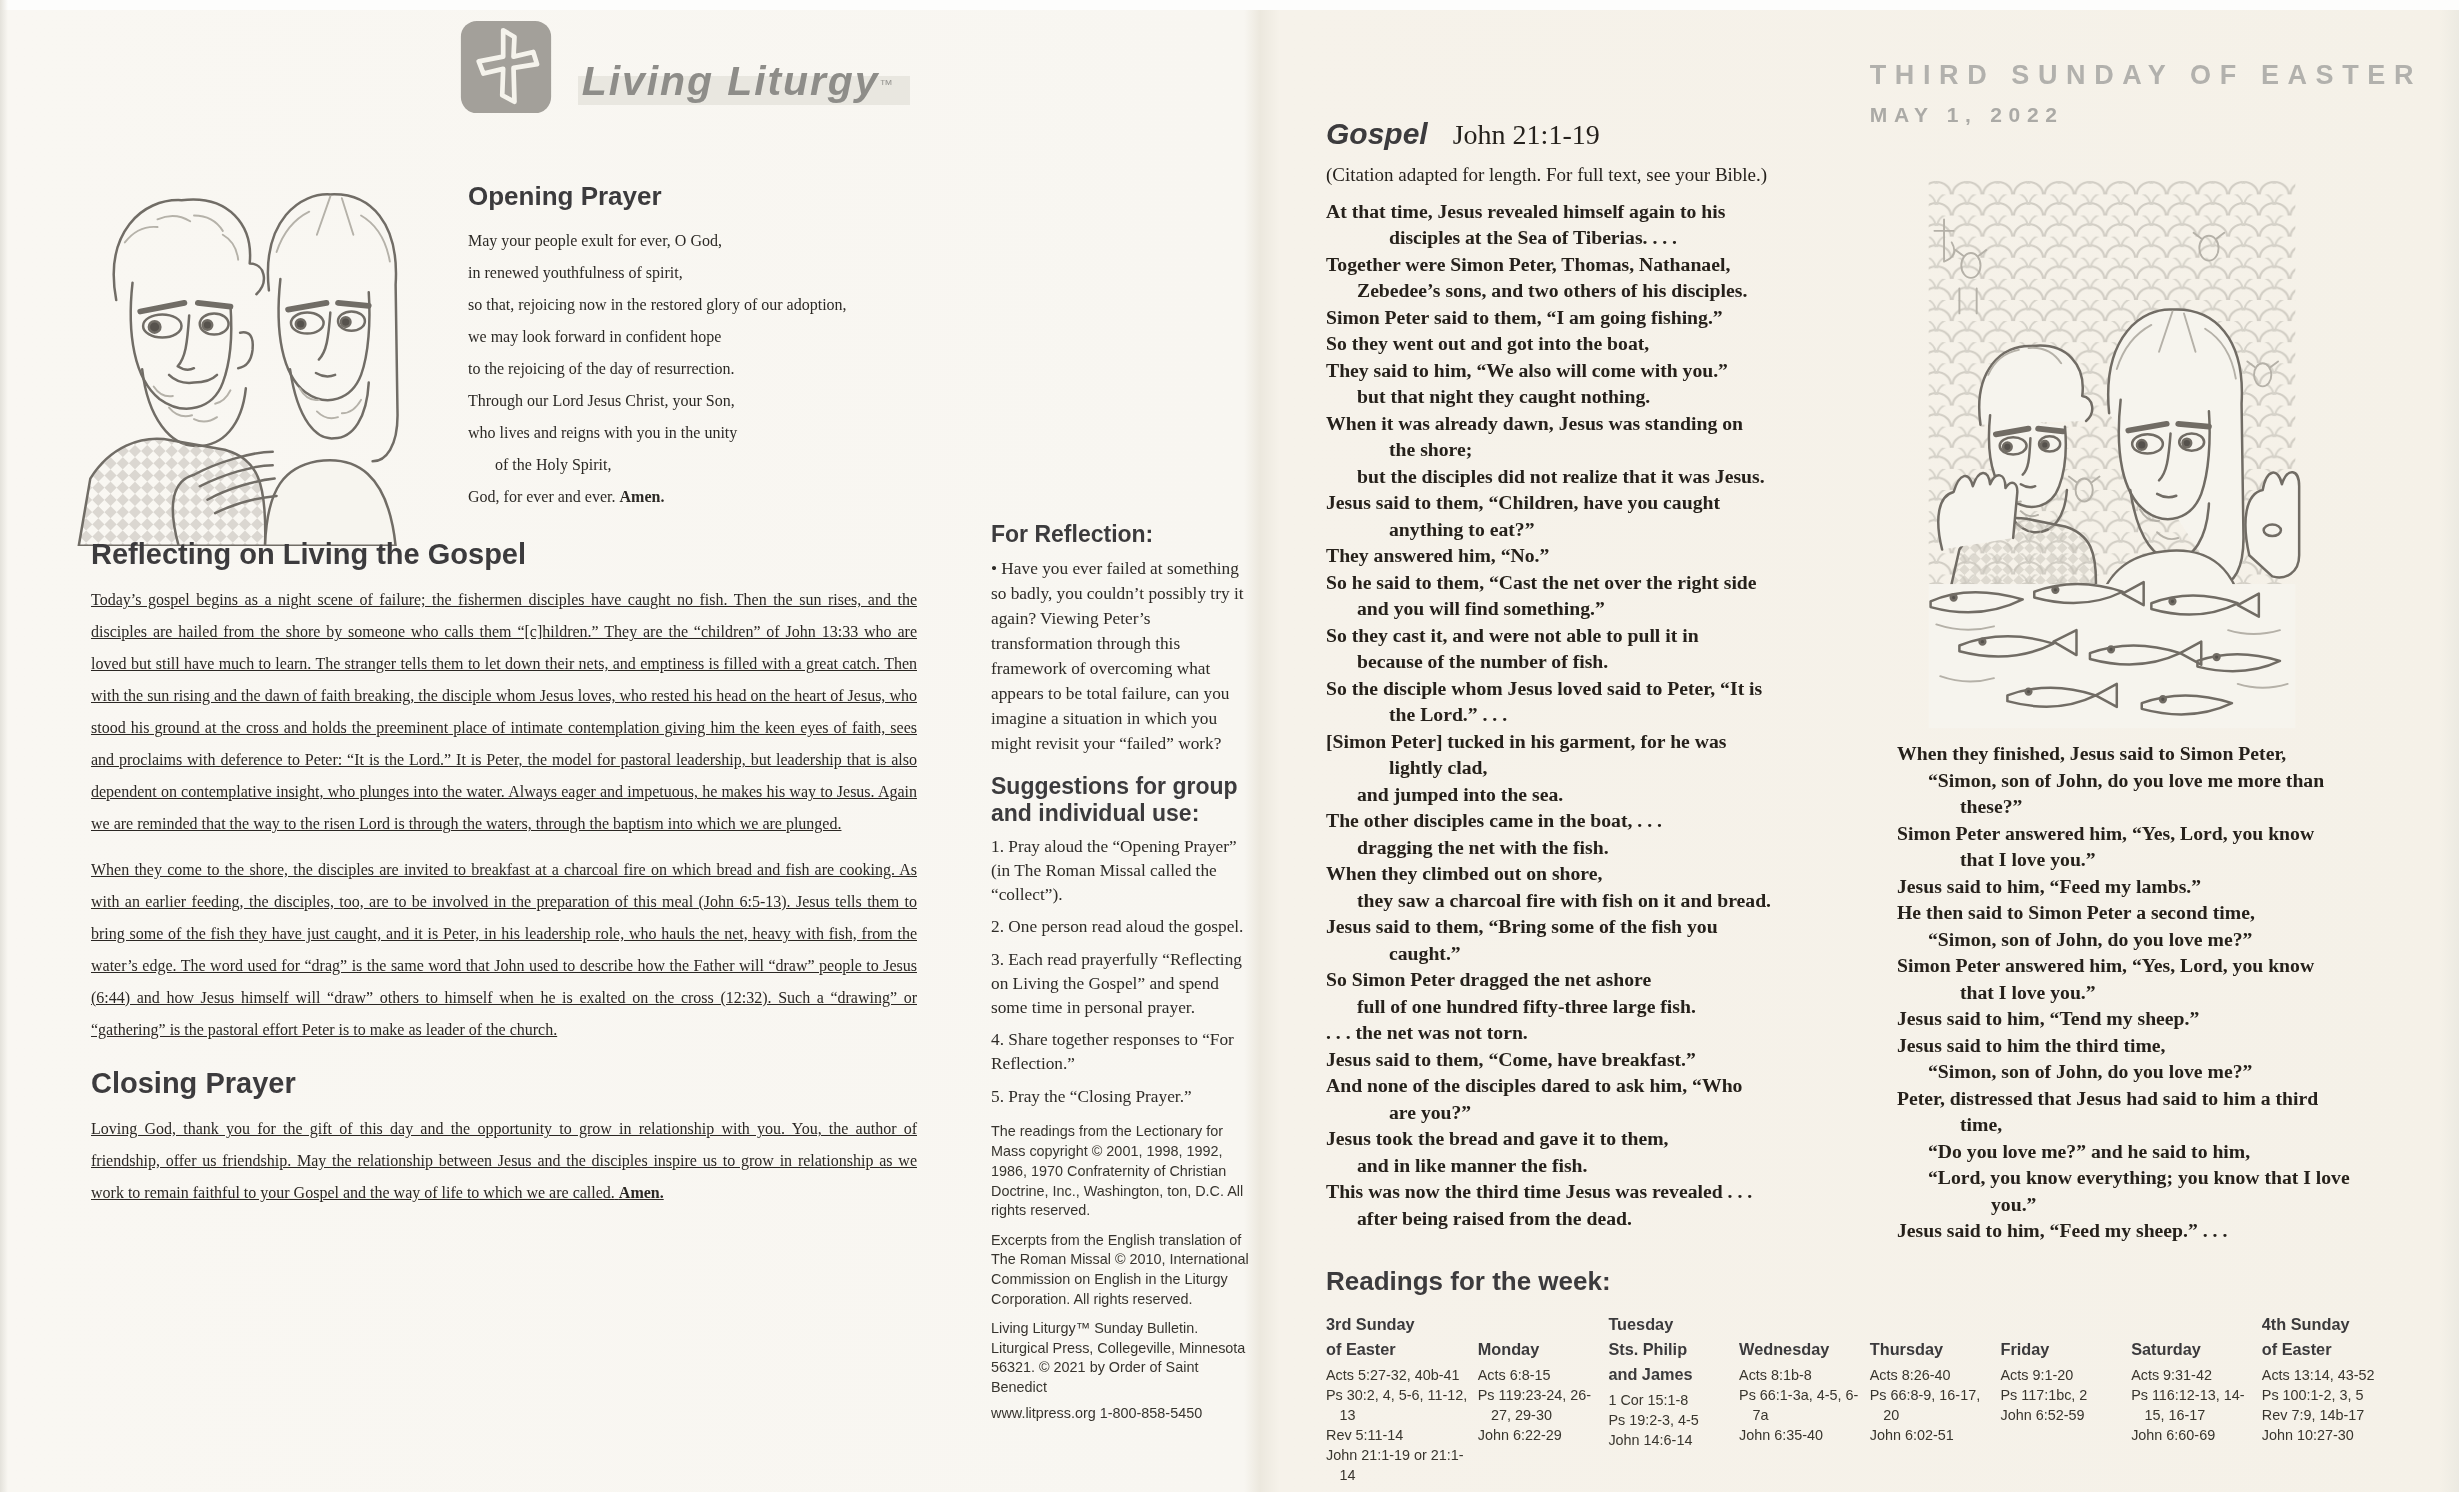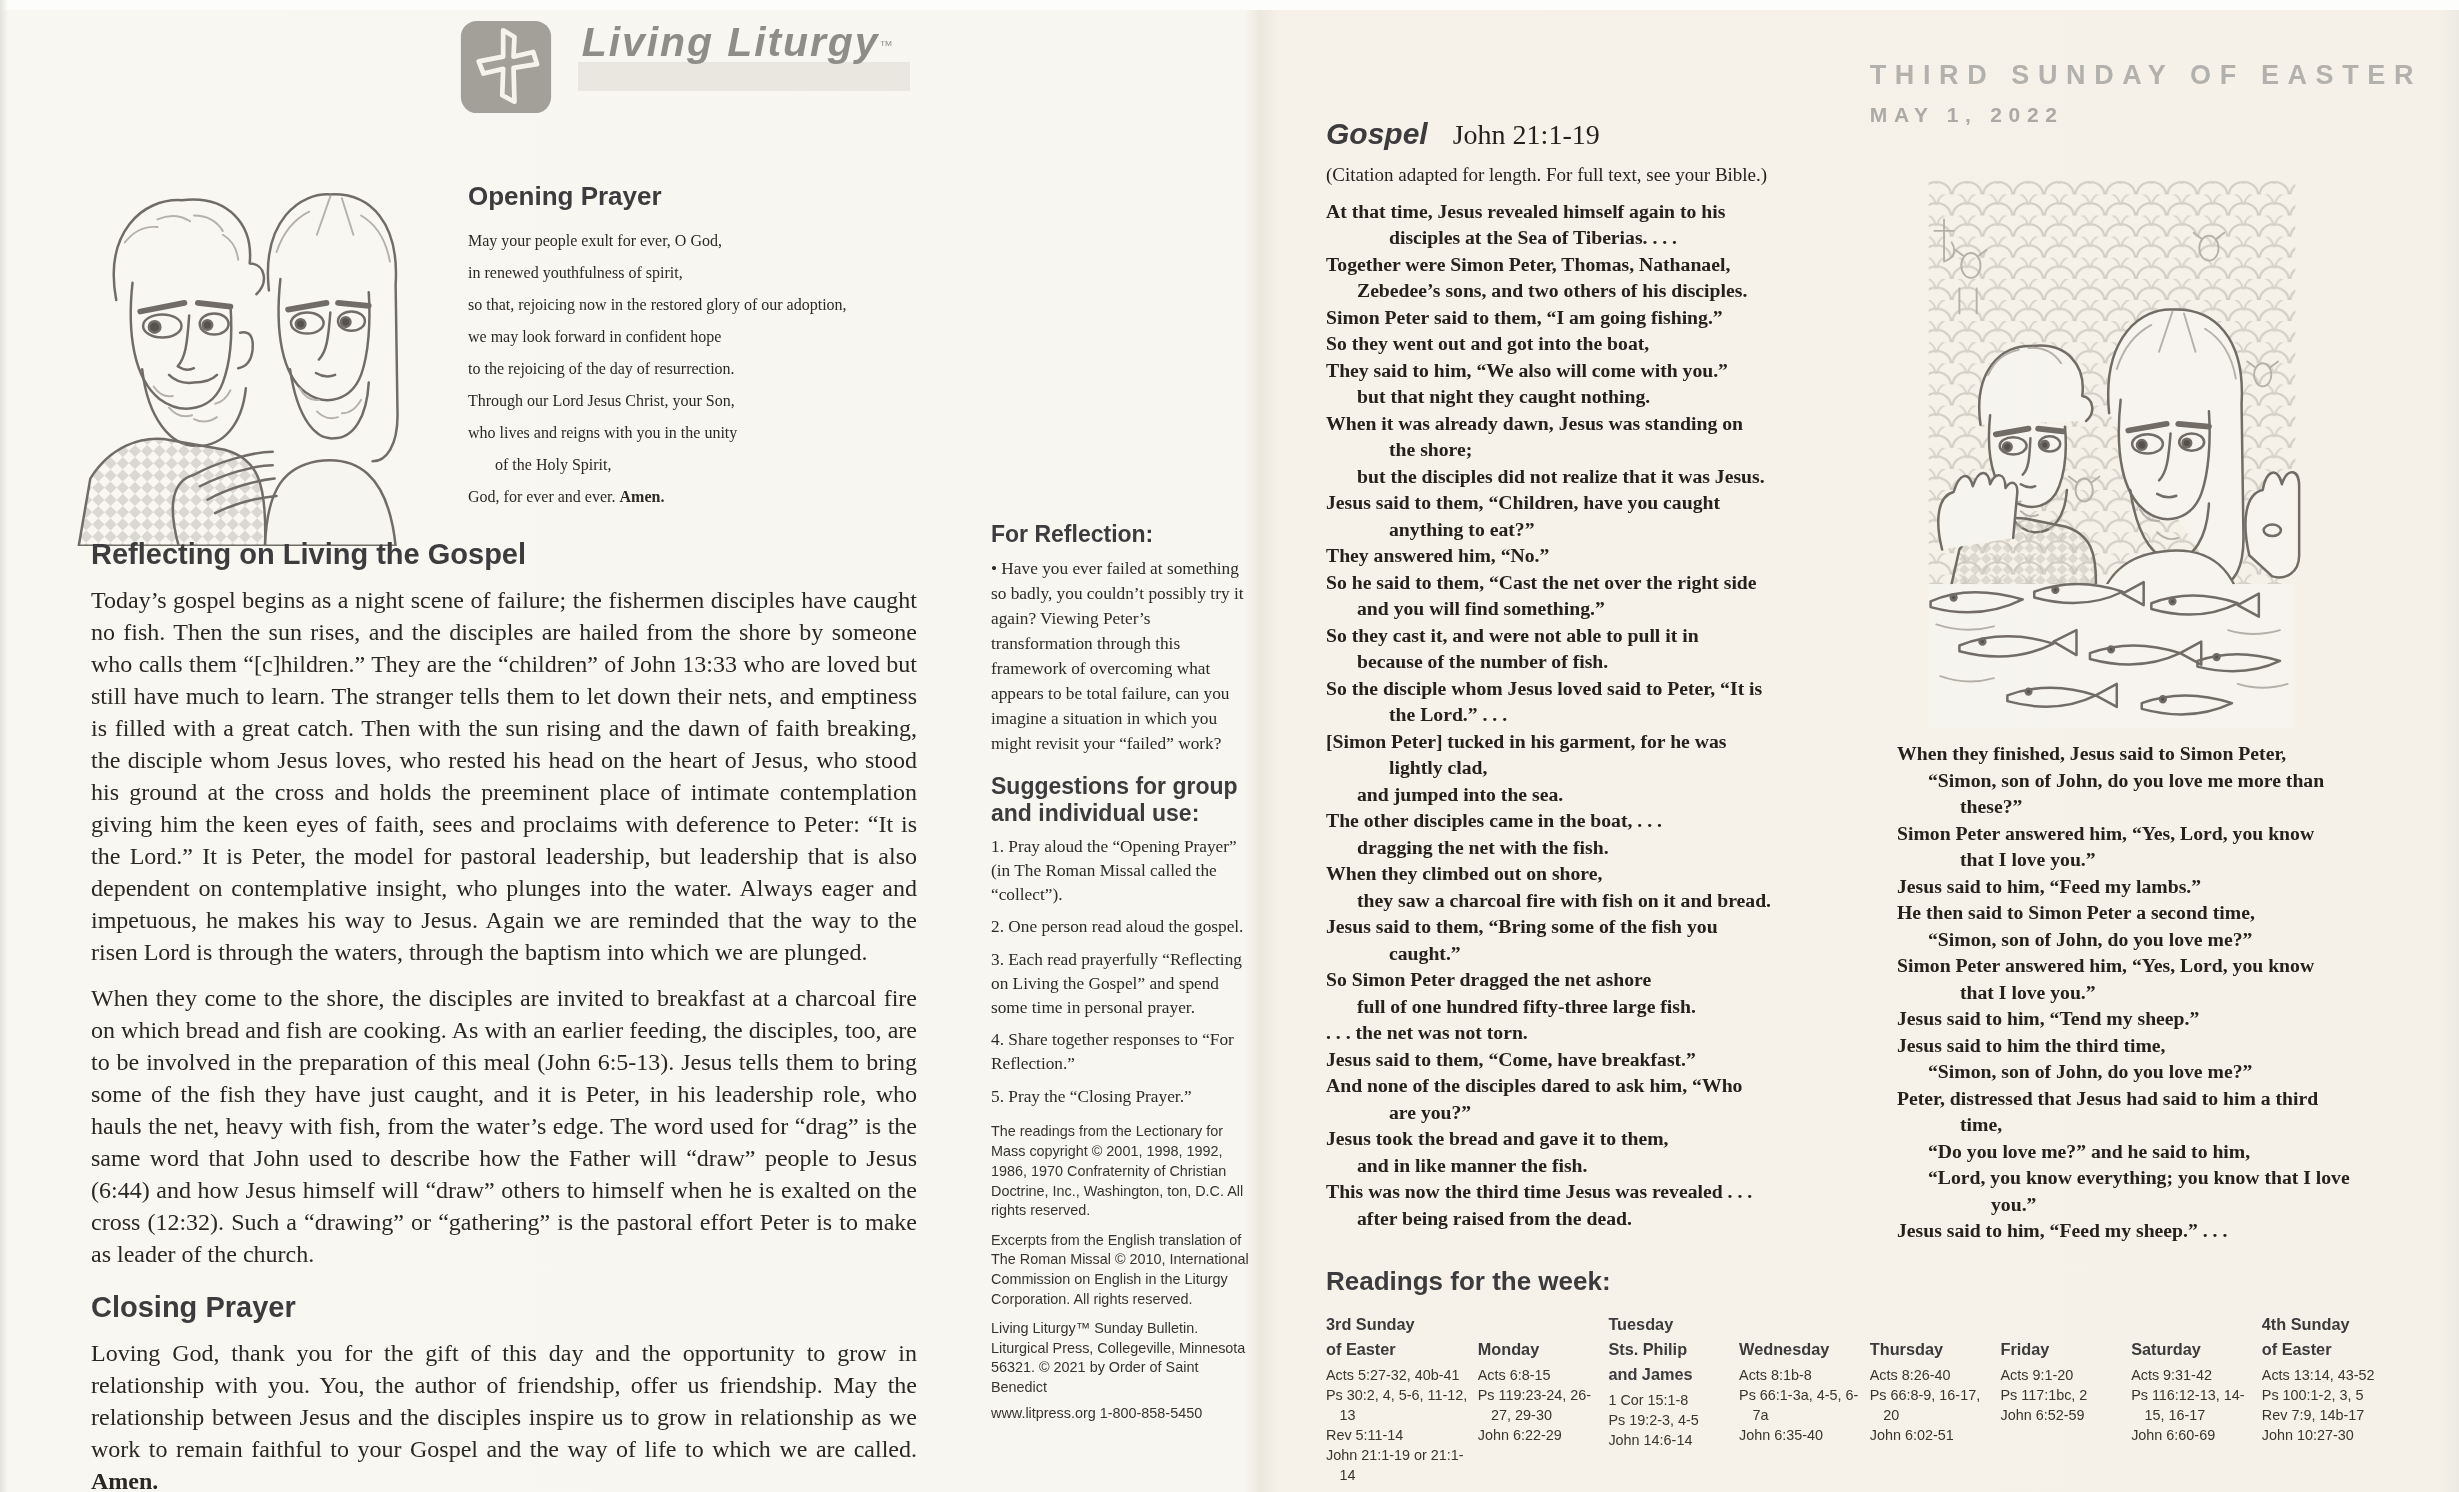--- a/index.html
+++ b/index.html
@@ -3,21 +3,21 @@
 <meta charset="utf-8">
 <style>
   html,body{margin:0;padding:0;background:#e8e6e0;}
   .page{position:relative;width:2459px;height:1493px;overflow:hidden;
         background:linear-gradient(90deg,#f9f7f2 0px,#f8f6f1 1244px,#ece8de 1260px,#f6f2ea 1280px,#f5f1e8 2440px,#eceae2 2459px);
         font-family:"Liberation Serif",serif;color:#2b2723;}
   .page:before{content:"";position:absolute;left:0;top:0;width:100%;height:9.6px;background:#fdfdfc;}
   .page:after{content:"";position:absolute;left:0;top:0;width:7.7px;height:100%;background:linear-gradient(90deg,#e4e2db,rgba(228,226,219,0));}
 
   
-  .brand{position:absolute;left:459px;top:19px;display:flex;gap:25px;}
+  .brand{position:absolute;left:459px;top:19px;display:flex;align-items:flex-end;gap:25px;}
   .brand-icon{width:94px;height:96px;display:block;}
   .brand-text-wrap{background:linear-gradient(#e9e7e0,#e9e7e0) no-repeat 0 64%/100% 29px;padding:0 17.3px 9.6px 3.8px;}
   .brand-text{font-family:"Liberation Sans",sans-serif;font-style:italic;font-weight:bold;
               font-size:41px;color:#8e8d89;letter-spacing:1.9px;}
   .brand-tm{font-family:"Liberation Sans",sans-serif;font-size:13.4px;color:#9a9995;vertical-align:super;}
 
   
   h2,h3,h4{font-family:"Liberation Sans",sans-serif;font-weight:bold;color:#3c3b3d;margin:0;}
 
   
@@ -27,21 +27,21 @@
   
   .opening{position:absolute;left:468px;top:181px;width:576px;}
   .opening h3{font-size:26px;margin-bottom:13.4px;}
   .pline{font-size:16px;line-height:32px;color:#2c2925;}
   .pline.ind1{padding-left:27px;}
   .pline b{font-weight:bold;}
 
   
   .main-left{position:absolute;left:91px;top:538px;width:826px;}
   .main-left h2{font-size:29px;margin:0 0 13.4px 0;}
-  .main-left .body{font-size:24px;line-height:32px;text-align:justify;margin:0 0 13.4px 0;color:#2b2723;}
+  .main-left .body{font-size:16px;line-height:32px;text-align:justify;margin:0 0 13.4px 0;color:#2b2723;text-decoration:underline;}
   .main-left h2.closing{margin-top:21px;}
 
   
   .midcol{position:absolute;left:991px;top:521px;width:261px;}
   .midcol h4{font-size:23px;line-height:27px;margin:0 0 7.7px 0;}
   .mid-serif{font-size:17.3px;line-height:25px;margin:0 0 17.3px 0;color:#2e2b27;}
   .mid-item{font-size:17.3px;line-height:24px;margin:0 0 8.6px 0;color:#2e2b27;}
   .sugg-gap{margin-top:3.8px;}
   .credits{margin-top:13.4px;}
   .credit{font-family:"Liberation Sans",sans-serif;font-size:14.4px;line-height:19.7px;margin:0 0 9.6px 0;color:#37342e;}

